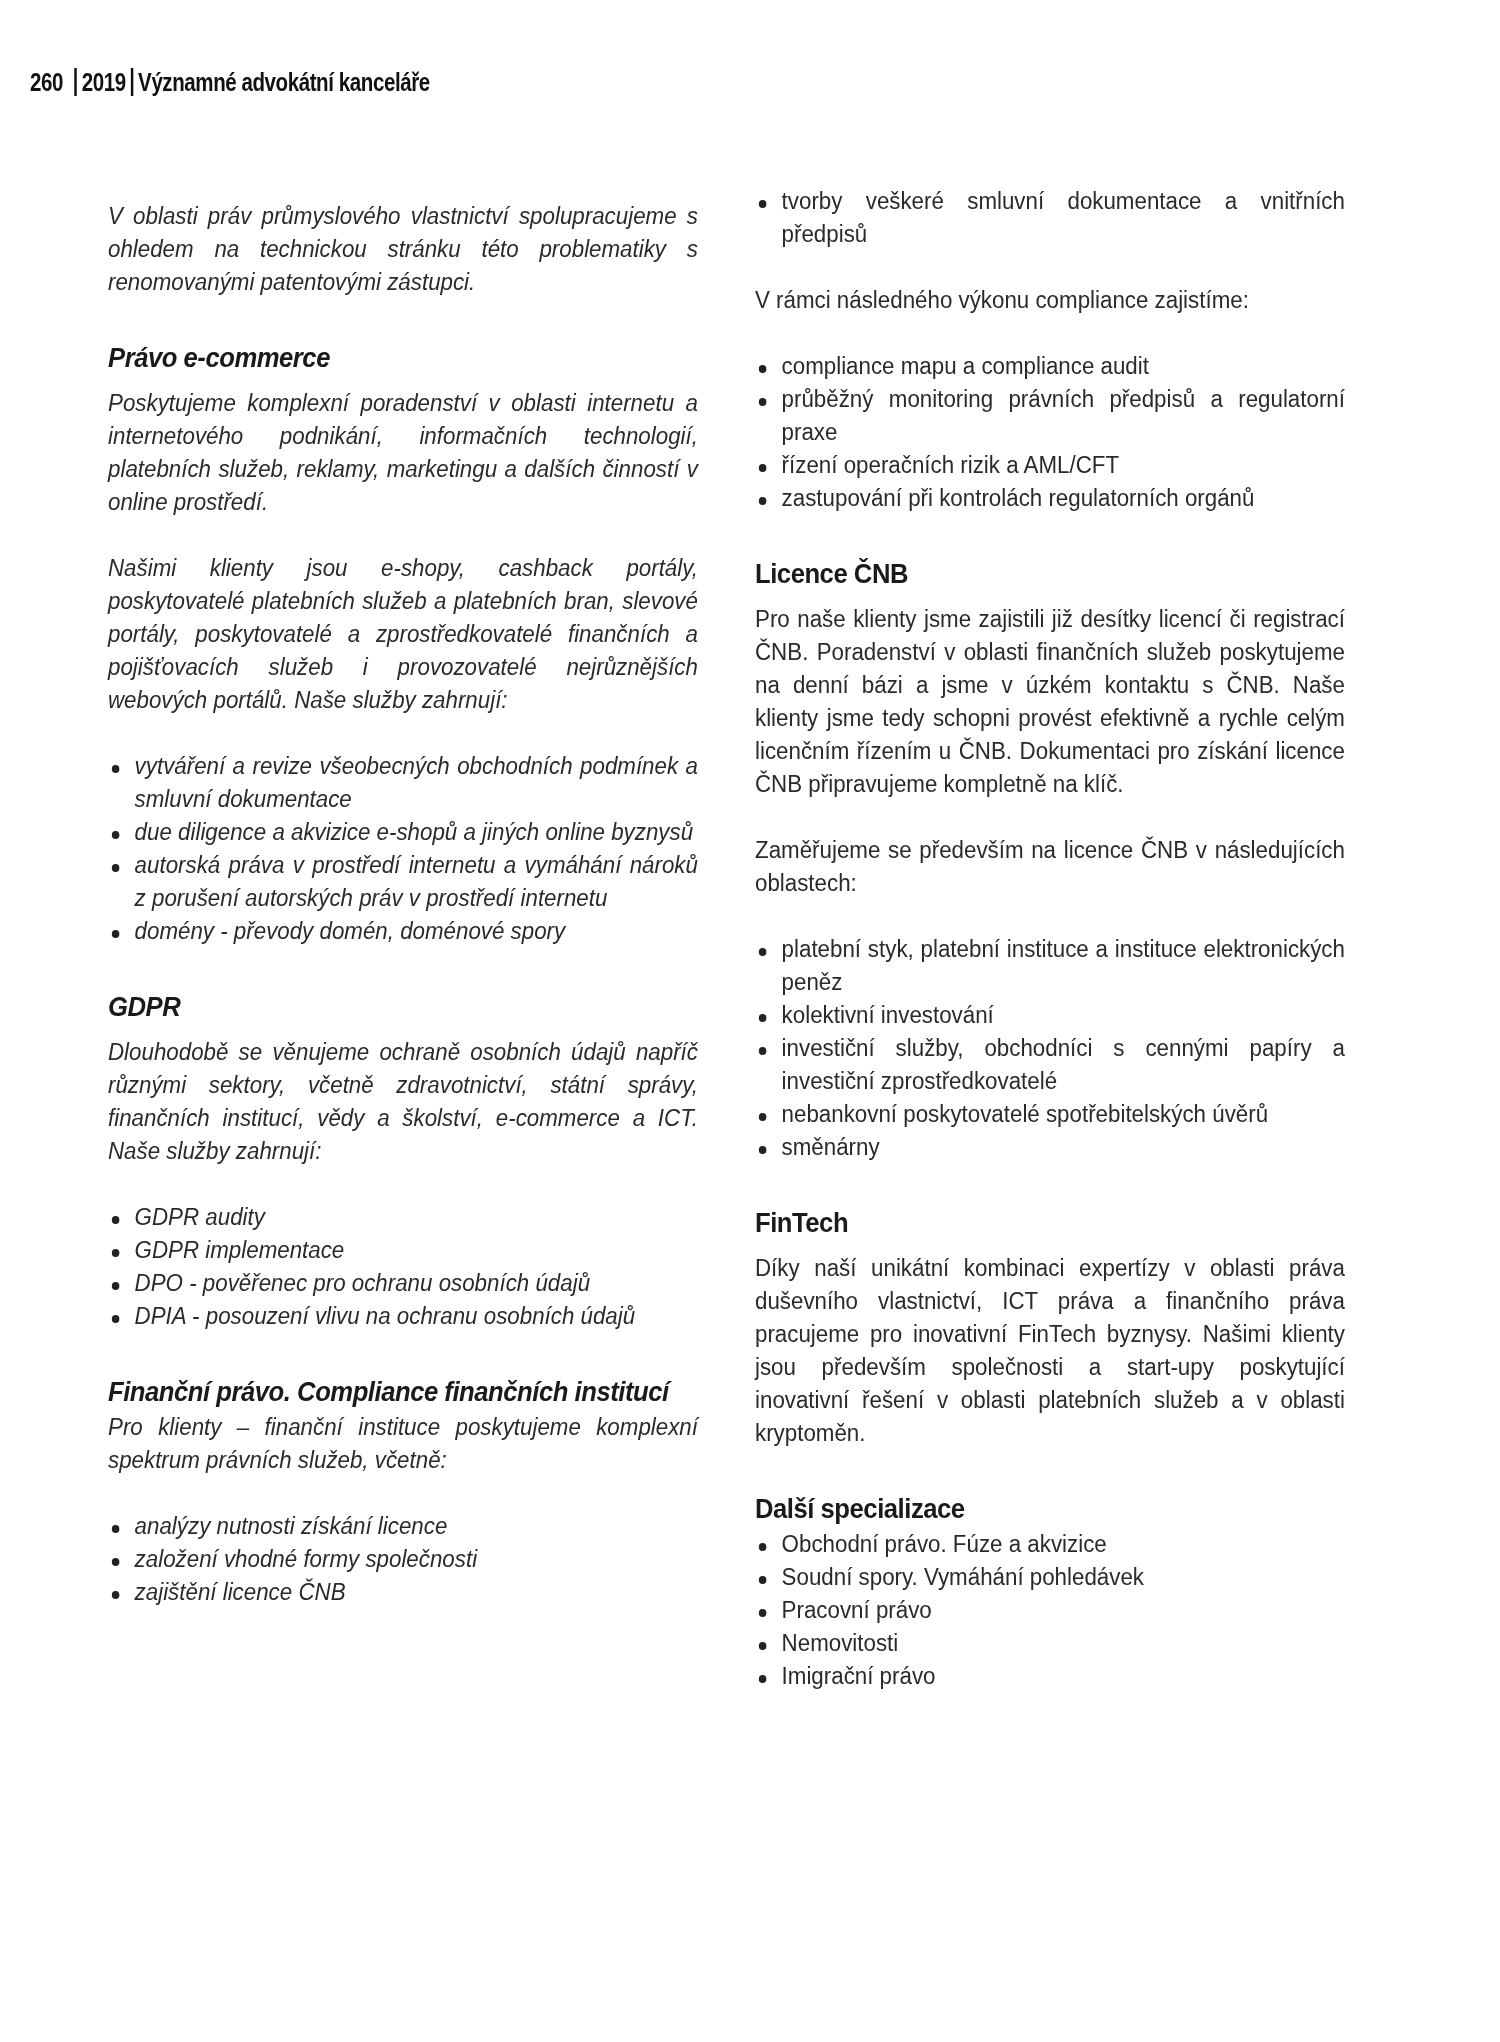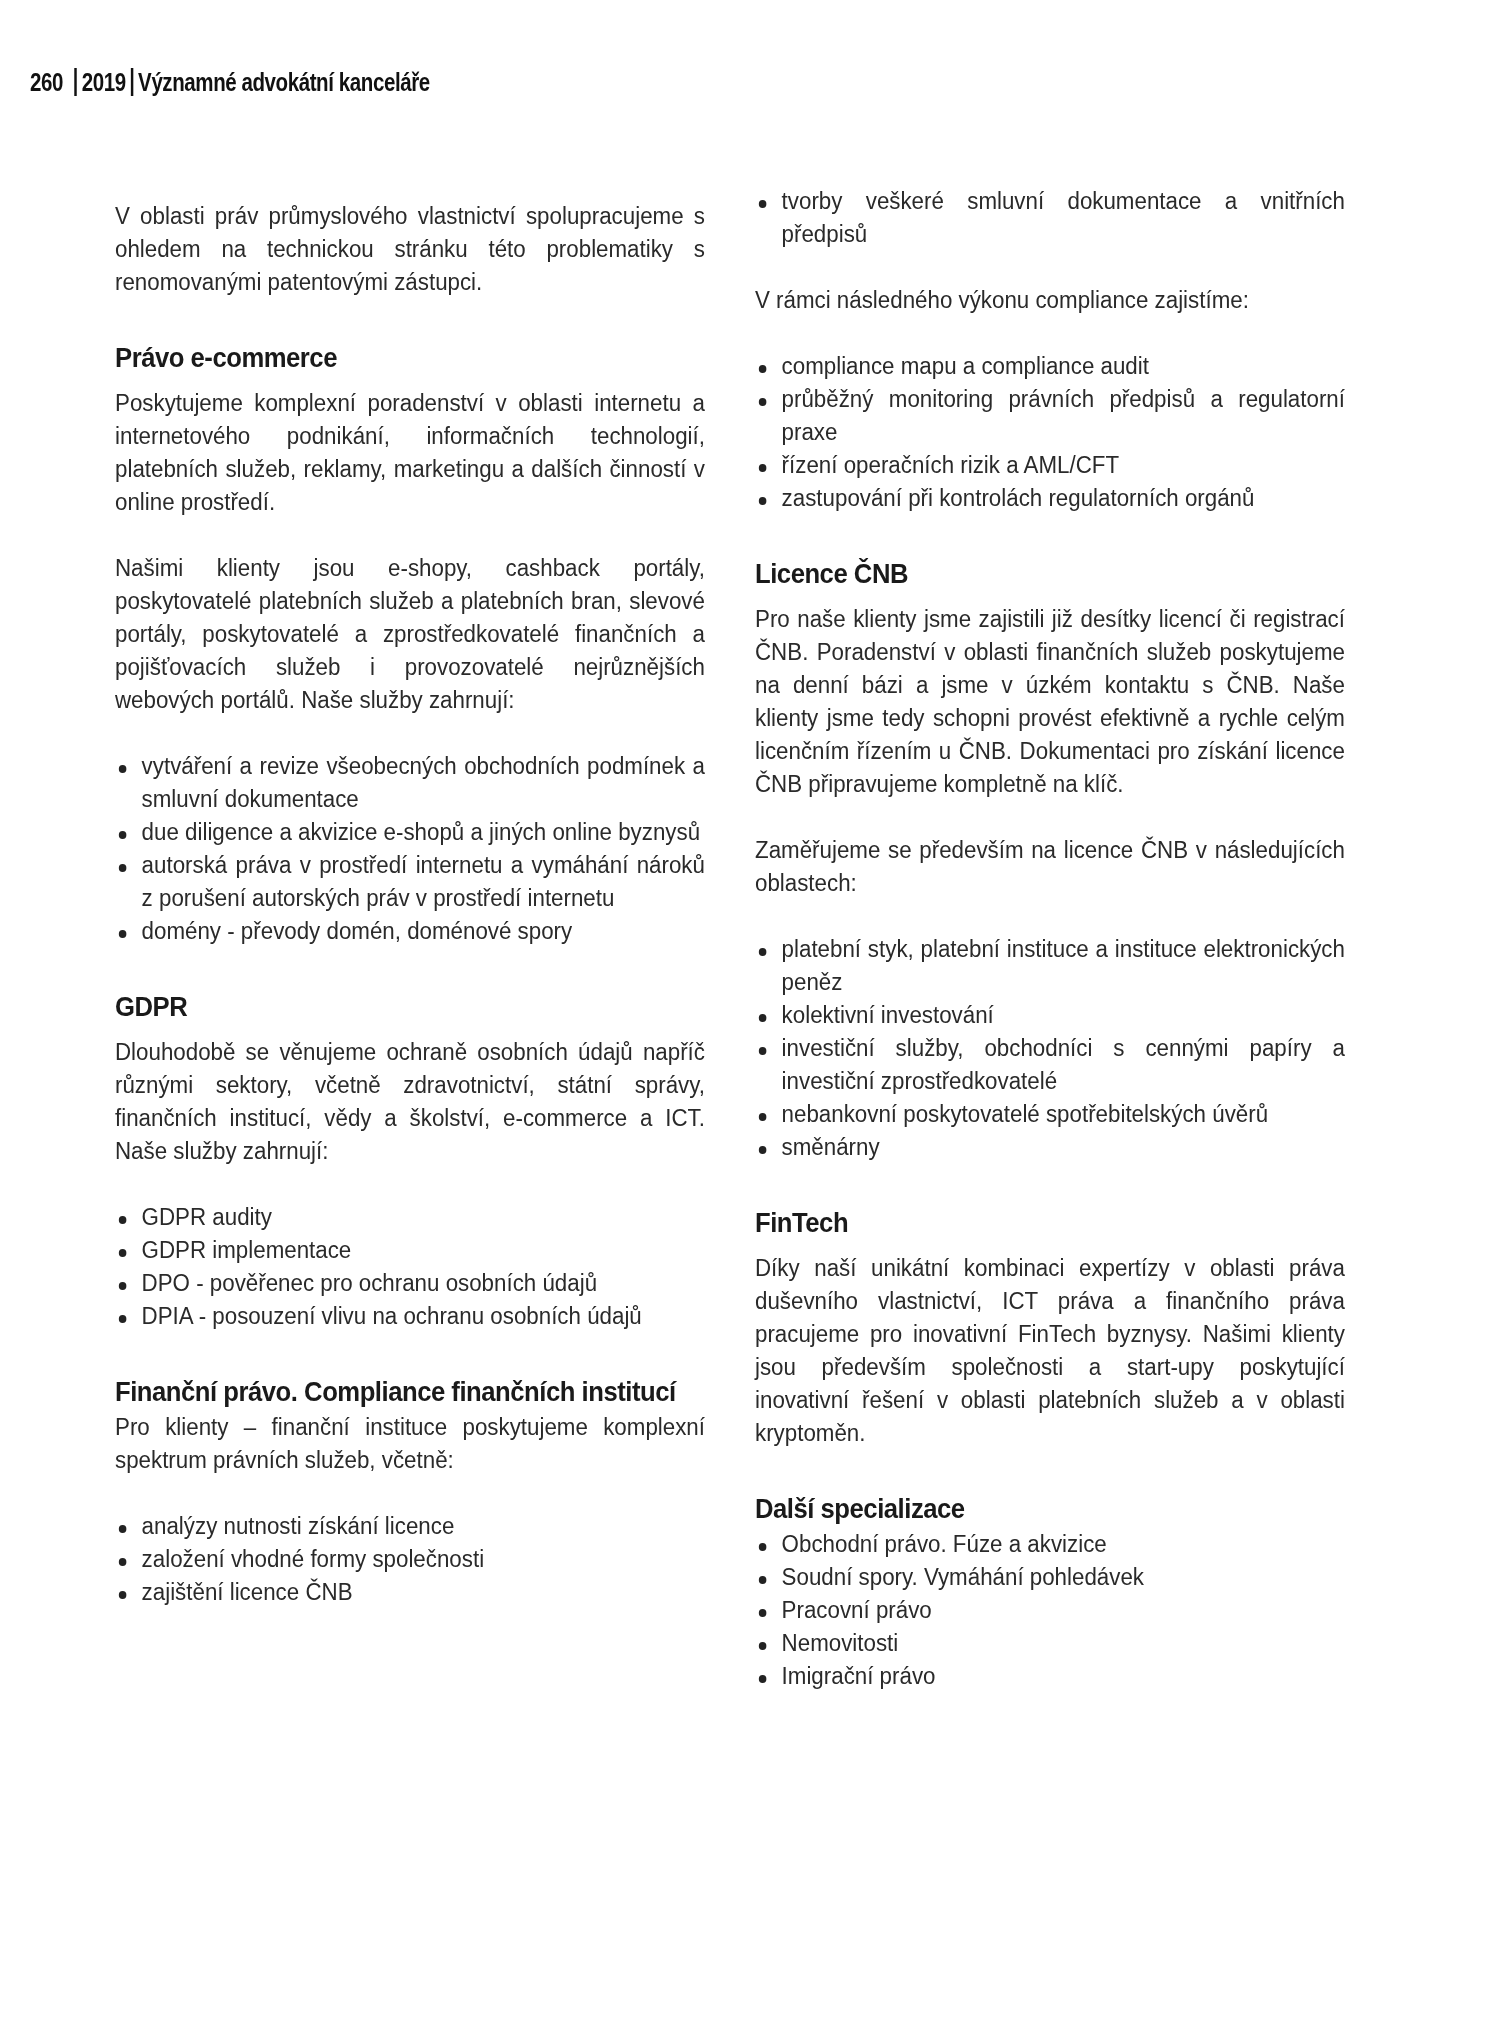--- a/index.html
+++ b/index.html
@@ -15,21 +15,21 @@
     transform: scaleX(0.82); transform-origin: left top;
     color: #111;
     white-space: nowrap;
   }
   .header .sep { display: inline-block; width: 3px; height: 28px; background: #111; vertical-align: -5px; margin: 0 6px; }
   .header .pagenum { margin-right: 8px; }
   .col {
     position: absolute; top: 200px; width: 590px;
     font-size: 23.5px; line-height: 33px;
   }
-  .col-left { left: 115px; }
+  .col-left { left: 108px; font-style: italic; }
   .col-right { left: 755px; top: 185px; }
   .col .inner { transform: scaleX(0.95); transform-origin: left top; width: 621px; }
   p { margin: 0; text-align: justify; }
   .gap { height: 33px; }
   h2 {
     margin: 0; font-family: "Liberation Sans", sans-serif;
     font-size: 27px; font-weight: bold; line-height: 38px; color: #1a1a1a;
     letter-spacing: -0.5px;
   }
   ul { list-style: none; margin: 0; padding: 0; }

